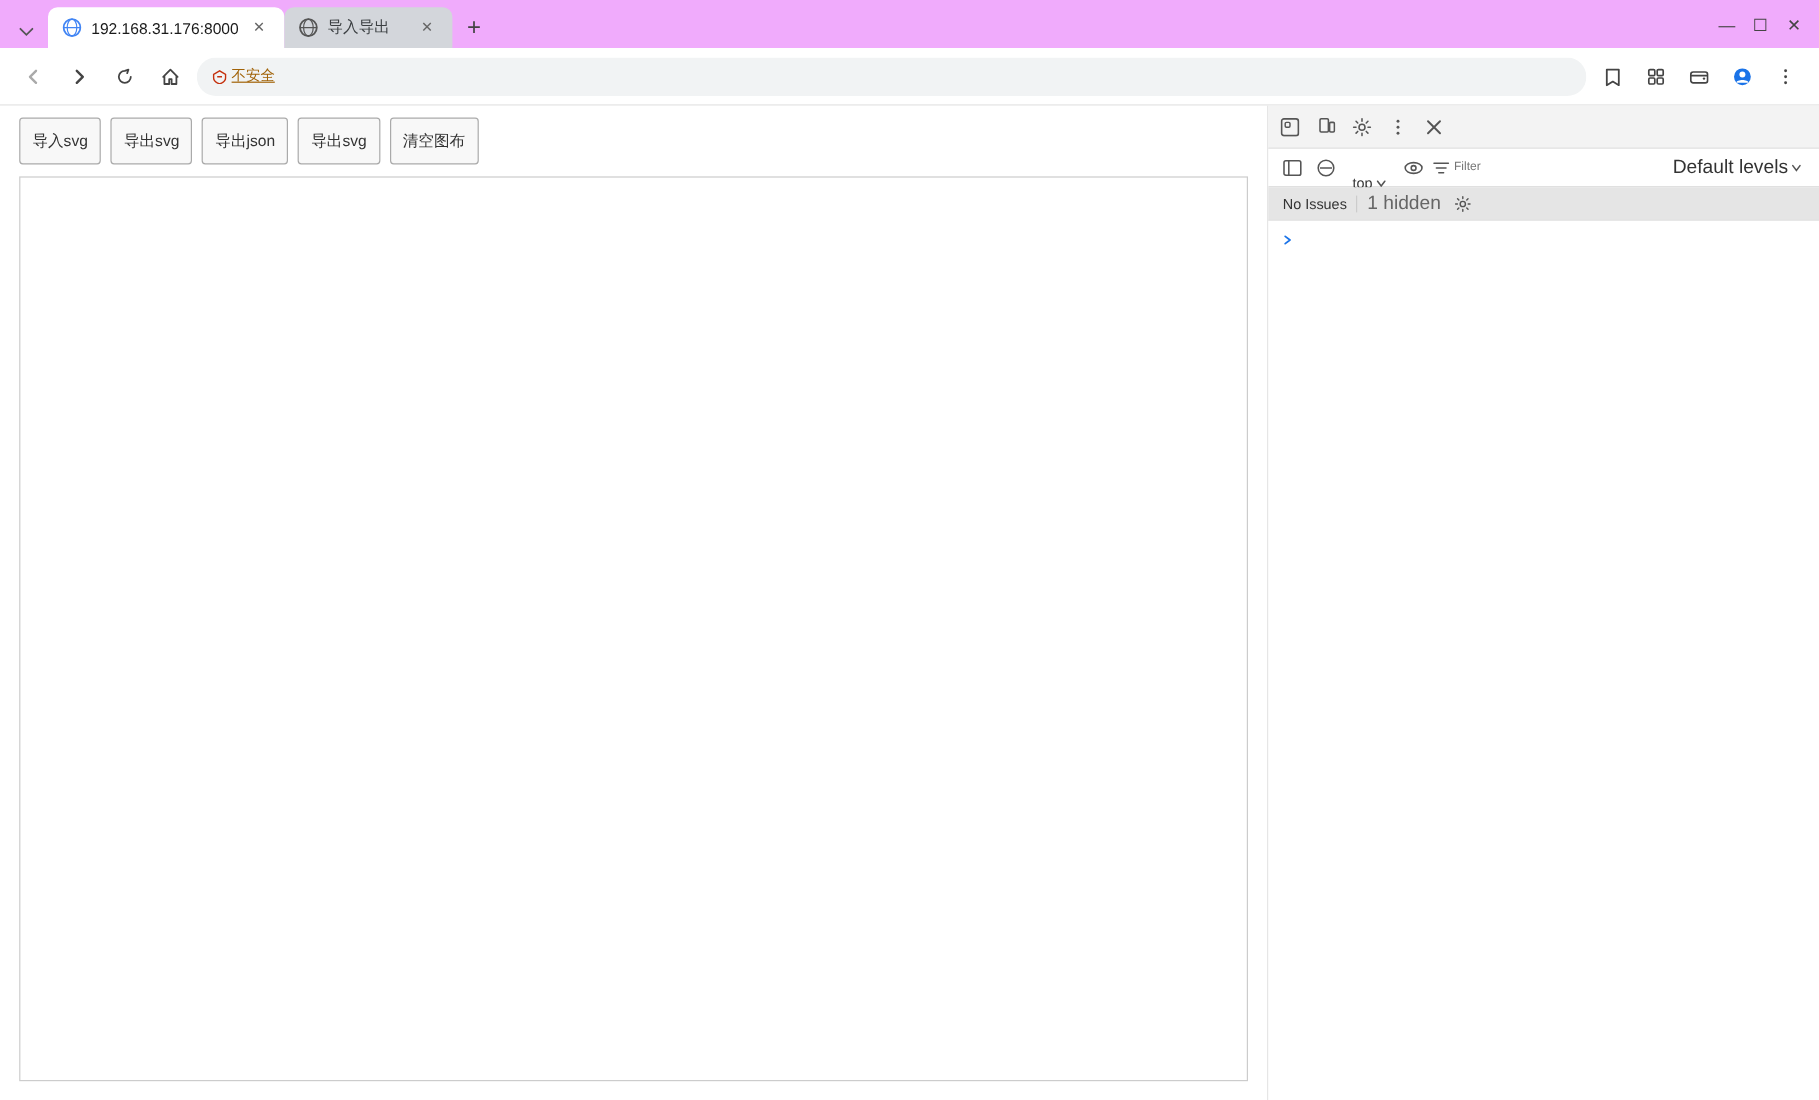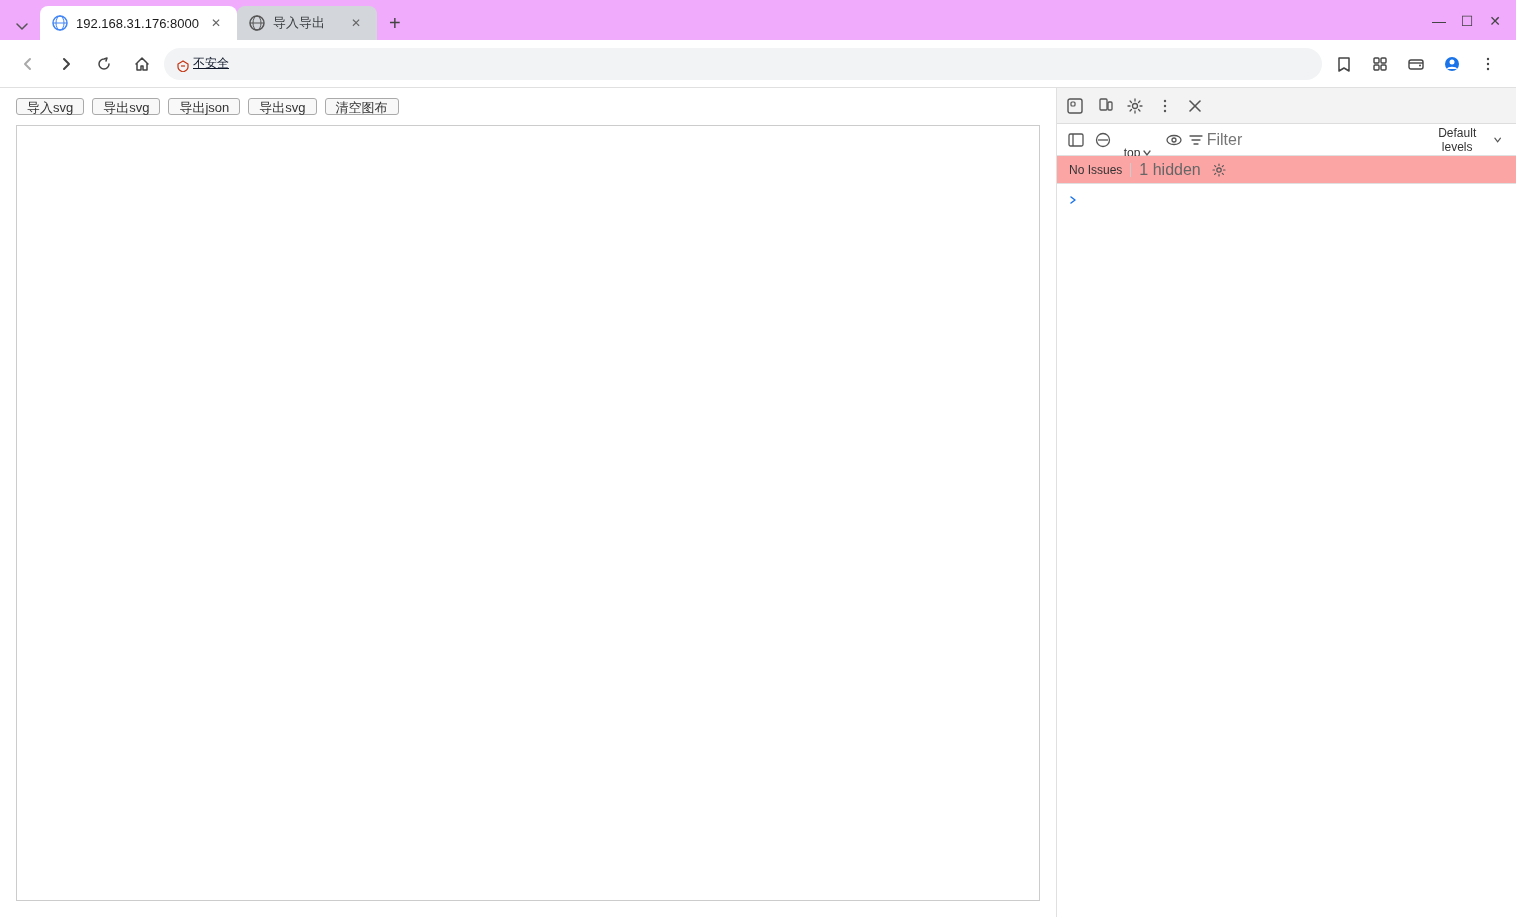--- a/index.html
+++ b/index.html
@@ -107,22 +107,22 @@
       display: flex;
       align-items: center;
       background: #f1f3f4;
       border-radius: 20px;
       height: 32px;
       padding: 0 12px;
       gap: 6px;
       border: 1px solid transparent;
     }
     .security-indicator {
-      display: flex; align-items: flex-end; gap: 4px;
-      font-size: 12px; color: #0f172a; flex-shrink: 0; text-decoration: underline;
+      display: flex; align-items: center; gap: 4px;
+      font-size: 12px; color: #a16207; flex-shrink: 0; text-decoration: underline;
     }
     .address-text {
       flex: 1; font-size: 14px; color: #1a1a1a; outline: none; border: none; background: transparent;
     }
     .address-bar-actions {
       display: flex; align-items: center; gap: 4px;
     }
     .addr-action-btn {
       width: 32px; height: 32px;
       border: none; background: transparent; cursor: pointer;
@@ -146,21 +146,21 @@
       overflow: hidden;
     }
     .page-toolbar {
       padding: 10px 16px;
       display: flex;
       gap: 8px;
       align-items: center;
       background: #fff;
     }
     .page-btn {
-      height: 17px;
+      height: 39px;
       padding: 0 10px;
       border: 1px solid #aaa;
       background: #f8f8f8;
       border-radius: 3px;
       cursor: pointer;
       font-size: 13px;
       color: #333;
     }
     .canvas-area {
       margin: 0 16px 16px 16px;
@@ -250,38 +250,38 @@
       border: none; background: transparent; cursor: pointer;
       border-radius: 3px; display: flex; align-items: center; justify-content: center;
       font-size: 14px; color: #555;
     }
     .filter-area {
       display: flex; align-items: center; flex: 1;
       gap: 4px;
     }
     .filter-input {
       border: none; outline: none; background: transparent;
-      font-size: 16px; flex: 1; color: #333;
+      font-size: 10px; flex: 1; color: #333;
     }
     .default-levels-btn {
       display: flex; align-items: center; gap: 2px;
       padding: 2px 6px;
       border: none; background: transparent; cursor: pointer;
-      font-size: 12px; color: #333; border-radius: 3px;
+      font-size: 16px; color: #333; border-radius: 3px;
     }
 
     
     .console-status {
       display: flex;
       align-items: center;
       height: 28px;
       padding: 0 12px;
       border-bottom: 1px solid #e0e0e0;
       gap: 8px;
-      background: #fca5a5;
+      background: #e5e5e5;
     }
     .no-issues-text { font-size: 12px; color: #333; }
     .divider-v { width: 1px; height: 14px; background: #ccc; }
     .hidden-text { font-size: 16px; color: #666; }
     .settings-gear-btn {
       width: 20px; height: 20px;
       border: none; background: transparent; cursor: pointer;
       border-radius: 3px; display: flex; align-items: center; justify-content: center;
       font-size: 13px; color: #555;
     }

